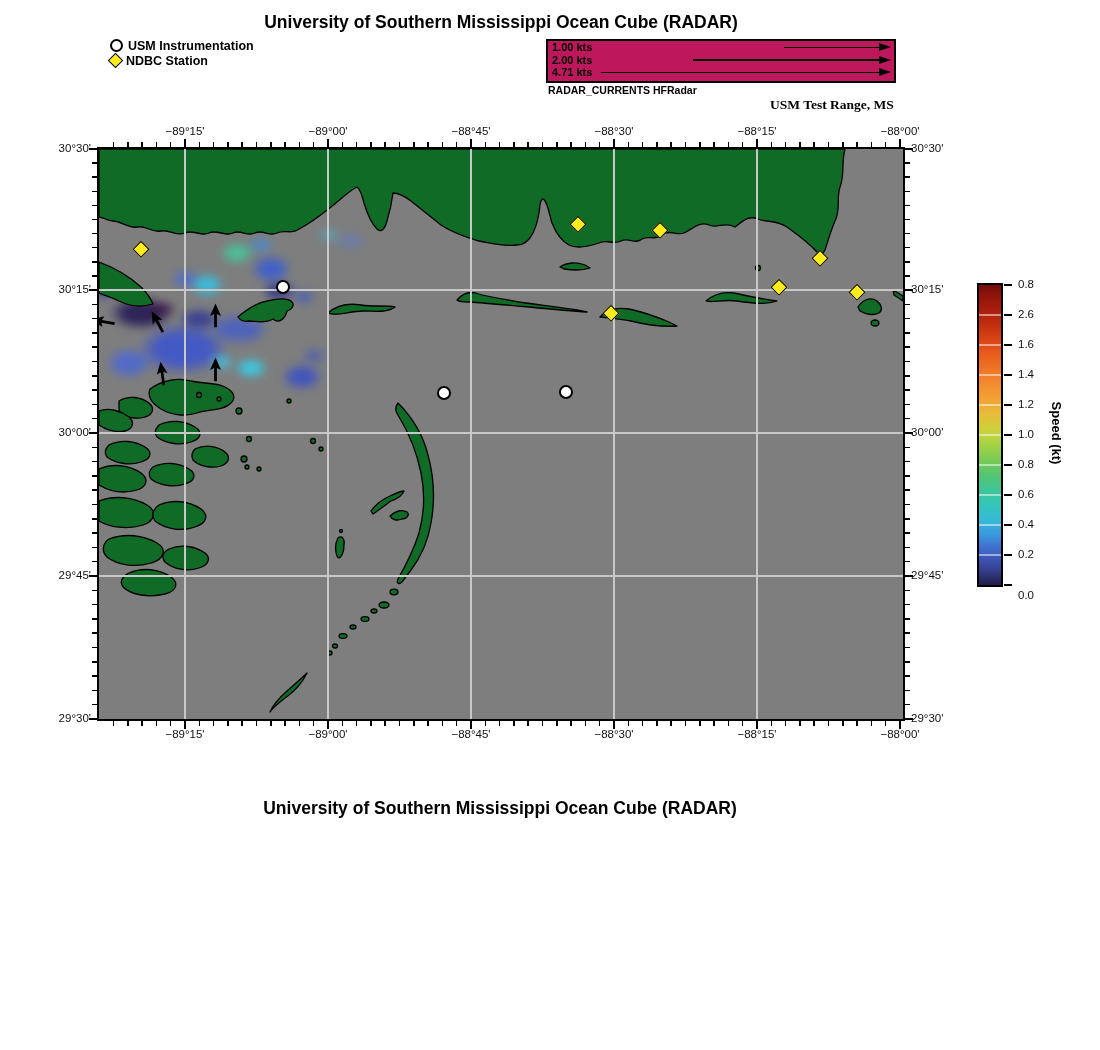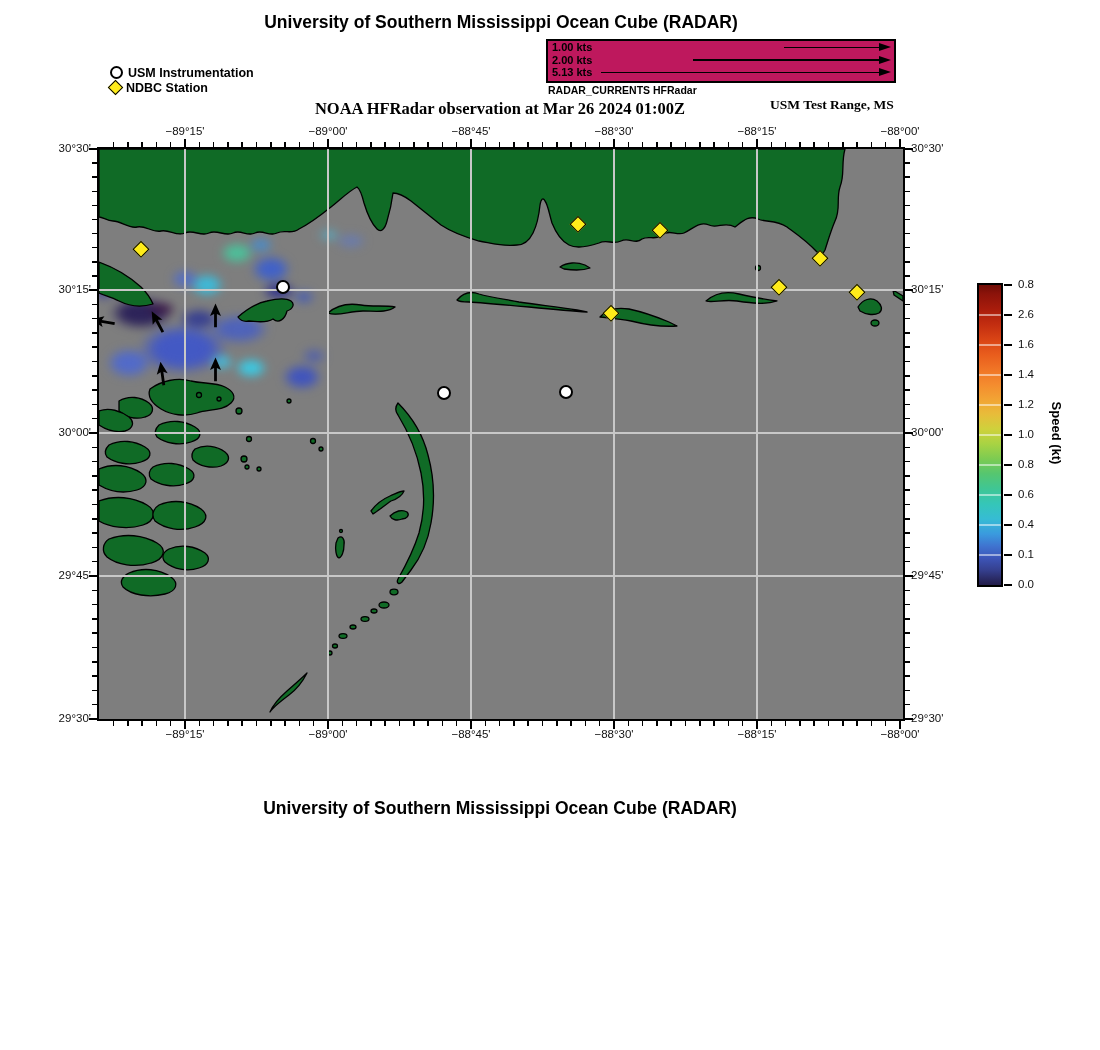--- a/index.html
+++ b/index.html
@@ -4,21 +4,21 @@
 <style>
   html,body{margin:0;padding:0;background:#fff;}
   #canvas{position:relative;width:1100px;height:1050px;background:#ffffff;overflow:hidden;
           font-family:"Liberation Sans",sans-serif;color:#000;}
   .abs{position:absolute;}
   
   #top-title,#bottom-title{font-weight:bold;font-size:17.5px;white-space:nowrap;transform:translateX(-50%);}
   #subtitle{font-family:"Liberation Serif",serif;font-weight:bold;font-size:16.5px;white-space:nowrap;transform:translateX(-50%);}
   #region-label{font-family:"Liberation Serif",serif;font-weight:bold;font-size:13.5px;white-space:nowrap;}
   
-  .legend-row{position:absolute;display:flex;align-items:center;gap:5px;height:15px;margin-top:27px;}
+  .legend-row{position:absolute;display:flex;align-items:center;gap:5px;height:15px;}
   .legend-label{font-weight:bold;font-size:12.5px;white-space:nowrap;}
   .circle-icon{width:9px;height:9px;border:2.6px solid #000;border-radius:50%;background:#fff;}
   .diamond-icon{width:9px;height:9px;border:1.8px solid #000;background:#ffec1a;transform:rotate(45deg);}
   
   #vector-box{border:2.2px solid #000;background:#be185d;}
   .vrow{position:relative;height:12.6px;}
   .vrow .vlabel{position:absolute;left:4px;top:0;font-weight:bold;font-size:11px;line-height:12.6px;white-space:nowrap;}
   .vrow .vline{position:absolute;right:15px;top:5.6px;height:1.4px;background:#000;}
   .vrow .vhead{position:absolute;right:3px;top:2.2px;width:0;height:0;border-top:4px solid transparent;border-bottom:4px solid transparent;border-left:12px solid #000;}
   #vector-caption{font-weight:bold;font-size:10.5px;white-space:nowrap;}
@@ -74,28 +74,27 @@
         <span class="vlabel">1.00 kts</span>
         <div class="vline" style="width: 95px;"></div>
         <div class="vhead"></div>
       </div>
       <div class="vrow">
         <span class="vlabel">2.00 kts</span>
         <div class="vline" style="width: 186px;"></div>
         <div class="vhead"></div>
       </div>
       <div class="vrow">
-        <span class="vlabel">5.13 kts</span>
+        <span class="vlabel">4.71 kts</span>
         <div class="vline" style="width: 278px;"></div>
         <div class="vhead"></div>
       </div>
     </div>
   <div id="vector-caption" class="abs" style="left:548px;top:84px;">RADAR_CURRENTS HFRadar</div>
 
-  <div id="subtitle" class="abs" style="left:500px;top:99px;">NOAA HFRadar observation at Mar 26 2024 01:00Z</div>
   <div id="region-label" class="abs" style="left:770px;top:97px;">USM Test Range, MS</div>
 
   <div id="map" class="abs" style="left: 97px; top: 147px; width: 804px; height: 570px; background: rgb(126, 126, 126);">
     <div id="clip">
       <div id="patches">
           <div class="patch" style="left: 116px; top: 90px; width: 44px; height: 28px; opacity: 0.95; background: radial-gradient(closest-side, rgb(73, 195, 155) 0%, rgb(73, 195, 155) 45%, transparent 75%);"></div>
           <div class="patch" style="left: 146px; top: 86px; width: 32px; height: 20px; opacity: 0.8; background: radial-gradient(closest-side, rgb(62, 142, 216) 0%, rgb(62, 142, 216) 45%, transparent 75%);"></div>
           <div class="patch" style="left: 146px; top: 102px; width: 52px; height: 36px; opacity: 0.9; background: radial-gradient(closest-side, rgb(58, 94, 208) 0%, rgb(58, 94, 208) 45%, transparent 75%);"></div>
           <div class="patch" style="left: 86px; top: 121px; width: 44px; height: 30px; opacity: 0.95; background: radial-gradient(closest-side, rgb(56, 190, 222) 0%, rgb(56, 190, 222) 45%, transparent 75%);"></div>
           <div class="patch" style="left: 68px; top: 118px; width: 36px; height: 24px; opacity: 0.8; background: radial-gradient(closest-side, rgb(74, 106, 212) 0%, rgb(74, 106, 212) 45%, transparent 75%);"></div>
@@ -493,22 +492,22 @@
         <div class="cbar-tick" style="top: 181.2px;"></div>
         <div class="cbar-ticklabel" style="top: 175px;">0.8</div>
         <div class="cbar-line" style="top: 181.4px;"></div>
         <div class="cbar-tick" style="top: 211.2px;"></div>
         <div class="cbar-ticklabel" style="top: 205px;">0.6</div>
         <div class="cbar-line" style="top: 211.4px;"></div>
         <div class="cbar-tick" style="top: 241.2px;"></div>
         <div class="cbar-ticklabel" style="top: 235px;">0.4</div>
         <div class="cbar-line" style="top: 241.4px;"></div>
         <div class="cbar-tick" style="top: 271.2px;"></div>
-        <div class="cbar-ticklabel" style="top: 265px;">0.1</div>
+        <div class="cbar-ticklabel" style="top: 265px;">0.2</div>
         <div class="cbar-line" style="top: 271.4px;"></div>
         <div class="cbar-tick" style="top: 301.2px;"></div>
-        <div class="cbar-ticklabel" style="top: 295px;">0.0</div>
+        <div class="cbar-ticklabel" style="top: 306px;">0.0</div>
       </div>
     <div id="cbar-label">Speed (kt)</div>
   </div>
 
   <div id="bottom-title" class="abs" style="left:500px;top:798px;">University of Southern Mississippi Ocean Cube (RADAR)</div>
 </div>
 
 </body></html>

